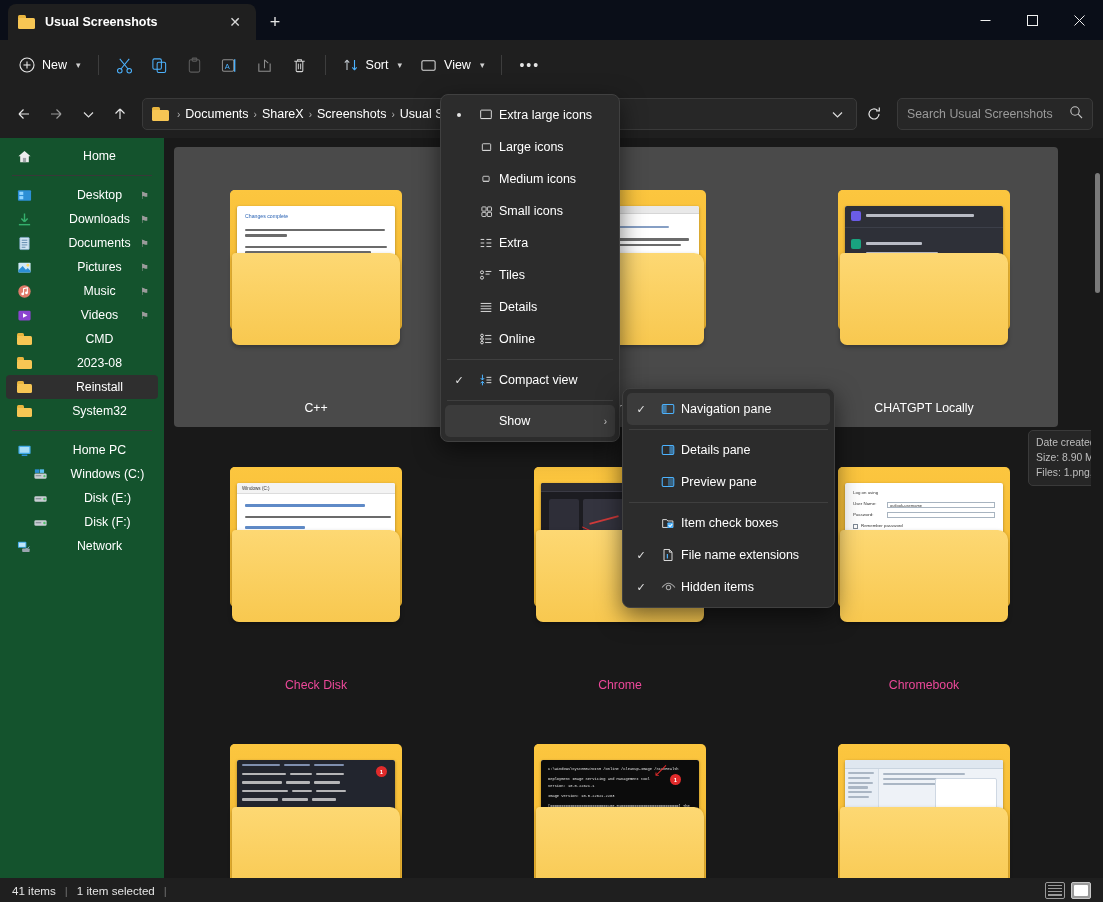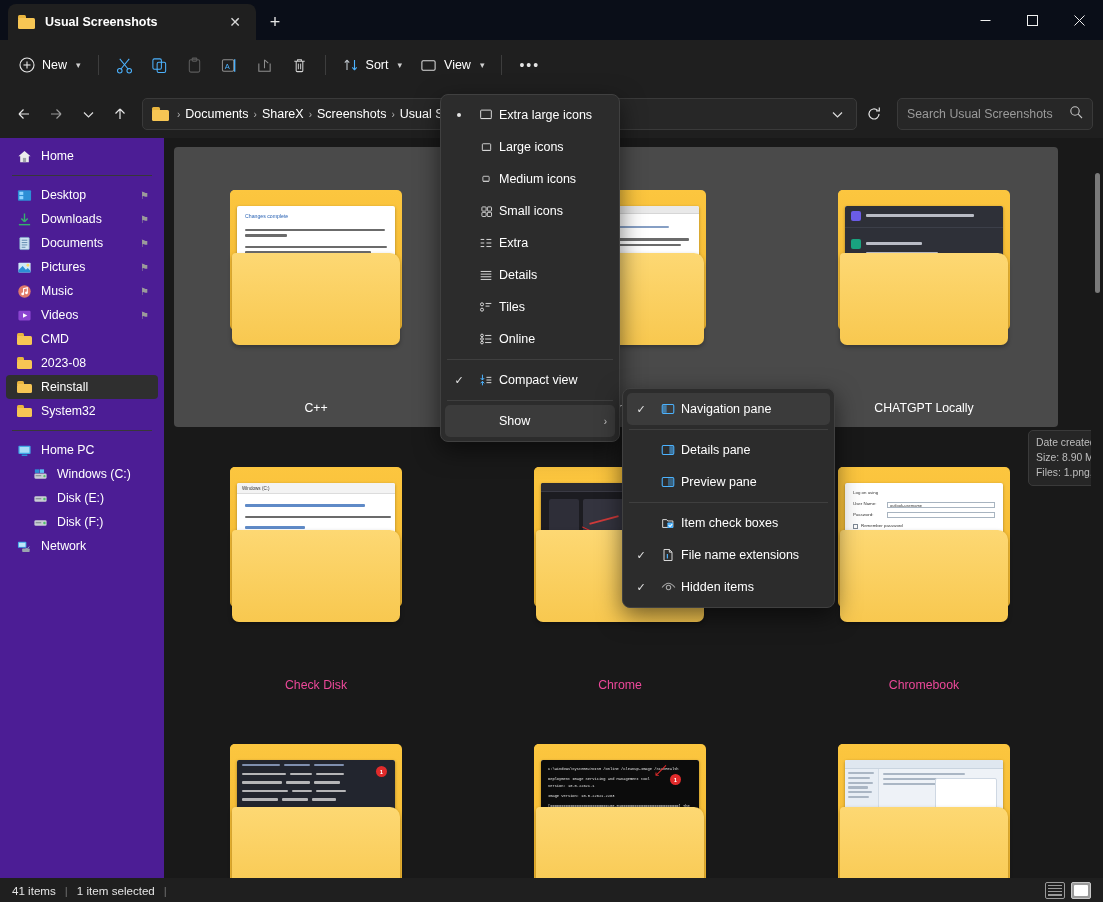--- a/index.html
+++ b/index.html
@@ -95,21 +95,21 @@
   }
   .searchbox input {
     flex: 1 1 auto; background: transparent; border: none; outline: none;
     color: #d2d2d2; font-size: 12.3px; font-family: "Liberation Sans", sans-serif;
   }
   .searchbox input::placeholder { color: #9a9a9a; }
 
   
   .sidebar {
     position: absolute; left: 0; top: 138px; width: 164px; height: 740px;
-    background: #4c1d95; padding-top: 6px; overflow: hidden;
+    background: #14532d; padding-top: 6px; overflow: hidden; text-align: center;
   }
   .side-item {
     height: 24px; display: flex; align-items: center; margin: 0 6px;
     padding-left: 10px; border-radius: 4px; font-size: 12.3px; color: #ffffff;
     position: relative;
   }
   .side-item.selected { background: #2f2f2f; }
   .side-item .si-icon { width: 16px; height: 16px; margin-right: 9px; flex:0 0 auto;
                         display: flex; align-items: center; justify-content: center; }
   .side-item .si-label { flex: 1 1 auto; white-space: nowrap; overflow: hidden; }
@@ -945,42 +945,42 @@
             </g>
           </svg>
       </span>
       <span class="mlabel">Extra</span>
     </div>
 
     <div class="mi">
       <span class="mark"></span>
       <span class="micon">
         <svg width="16" height="16" viewBox="0 0 18 18">
+            <circle cx="4.5" cy="6" r="1.7" fill="none" stroke="#dcdcdc" stroke-width="1.1"></circle>
+            <circle cx="4.5" cy="12" r="1.7" fill="none" stroke="#dcdcdc" stroke-width="1.1"></circle>
+            <line x1="8.5" y1="5" x2="15" y2="5" stroke="#dcdcdc" stroke-width="1.1"></line>
+            <line x1="8.5" y1="8" x2="13" y2="8" stroke="#dcdcdc" stroke-width="1.1"></line>
+          </svg>
+      </span>
+      <span class="mlabel">Tiles</span>
+    </div>
+
+    <div class="mi">
+      <span class="mark"></span>
+      <span class="micon">
+        <svg width="16" height="16" viewBox="0 0 18 18">
             <g stroke="#dcdcdc" stroke-width="1.1">
               <line x1="3" y1="5" x2="15" y2="5"></line>
               <line x1="3" y1="8" x2="15" y2="8"></line>
               <line x1="3" y1="11" x2="15" y2="11"></line>
               <line x1="3" y1="14" x2="15" y2="14"></line>
             </g>
           </svg>
       </span>
       <span class="mlabel">Details</span>
-    </div>
-
-    <div class="mi">
-      <span class="mark"></span>
-      <span class="micon">
-        <svg width="16" height="16" viewBox="0 0 18 18">
-            <circle cx="4.5" cy="6" r="1.7" fill="none" stroke="#dcdcdc" stroke-width="1.1"></circle>
-            <circle cx="4.5" cy="12" r="1.7" fill="none" stroke="#dcdcdc" stroke-width="1.1"></circle>
-            <line x1="8.5" y1="5" x2="15" y2="5" stroke="#dcdcdc" stroke-width="1.1"></line>
-            <line x1="8.5" y1="8" x2="13" y2="8" stroke="#dcdcdc" stroke-width="1.1"></line>
-          </svg>
-      </span>
-      <span class="mlabel">Tiles</span>
     </div>
 
     <div class="mi">
       <span class="mark"></span>
       <span class="micon">
         <svg width="16" height="16" viewBox="0 0 18 18">
             <circle cx="4.5" cy="5" r="1.5" fill="none" stroke="#dcdcdc" stroke-width="1.1"></circle>
             <circle cx="4.5" cy="9" r="1.5" fill="none" stroke="#dcdcdc" stroke-width="1.1"></circle>
             <circle cx="4.5" cy="13" r="1.5" fill="none" stroke="#dcdcdc" stroke-width="1.1"></circle>
             <g stroke="#dcdcdc" stroke-width="1.1">

